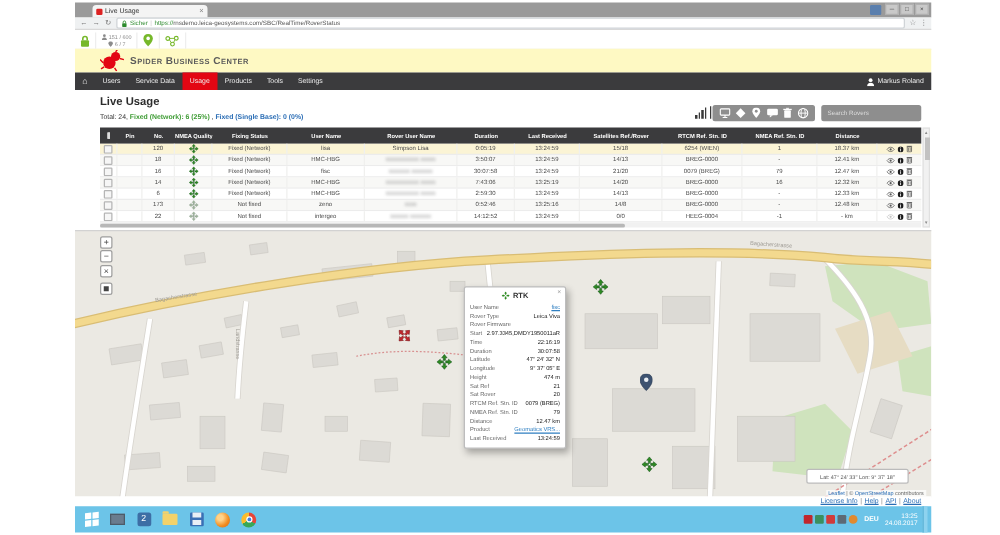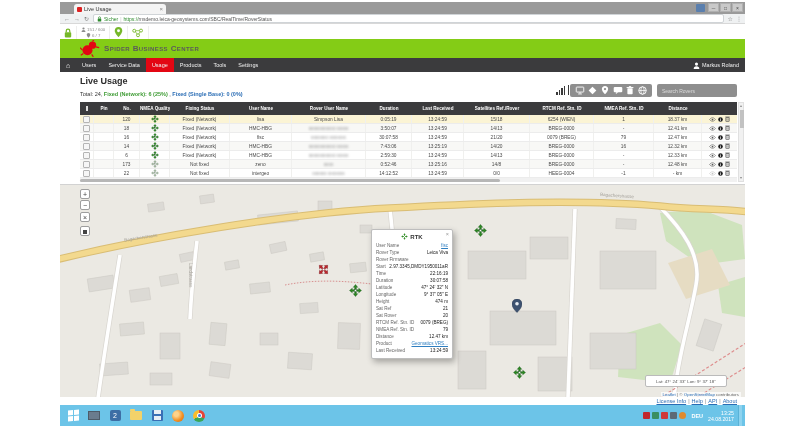--- a/index.html
+++ b/index.html
@@ -32,21 +32,21 @@
 
   
   .appstatus{position:absolute;left:0;top:24px;width:685px;height:13px;background:#fff;
              border-bottom:1px solid #ececec;display:flex;align-items:center;}
   .as-item{display:flex;align-items:center;height:100%;padding:0 4px;border-right:1px solid #eee;}
   .counts{display:flex;flex-direction:column;justify-content:center;font-size:4.4px;color:#8b8b8b;line-height:5.5px;}
   .crow{display:flex;align-items:center;gap:1px;}
   .gico svg{display:block;}
 
   
-  .logoband{position:absolute;left:0;top:37px;width:685px;height:19px;background:#84cc16;
+  .logoband{position:absolute;left:0;top:37px;width:685px;height:19px;background:#fef9c3;
             display:flex;align-items:center;}
   .brandname{font-size:8px;font-variant:small-caps;letter-spacing:.4px;color:#5b5b5b;font-weight:bold;margin-left:4px;}
   .nav{position:absolute;left:0;top:56px;width:685px;height:14px;background:#3b3b3d;
        display:flex;align-items:stretch;font-size:5.5px;color:#f0f0f0;}
   .nav-home{width:16px;display:flex;align-items:center;justify-content:center;font-size:7px;}
   .nav-items{display:flex;}
   .nav-item{display:flex;align-items:center;padding:0 6px;cursor:default;}
   .nav-item.active{background:#e30613;}
   .nav-user{margin-left:auto;display:flex;align-items:center;gap:2px;padding-right:6px;font-size:5.5px;}
 

